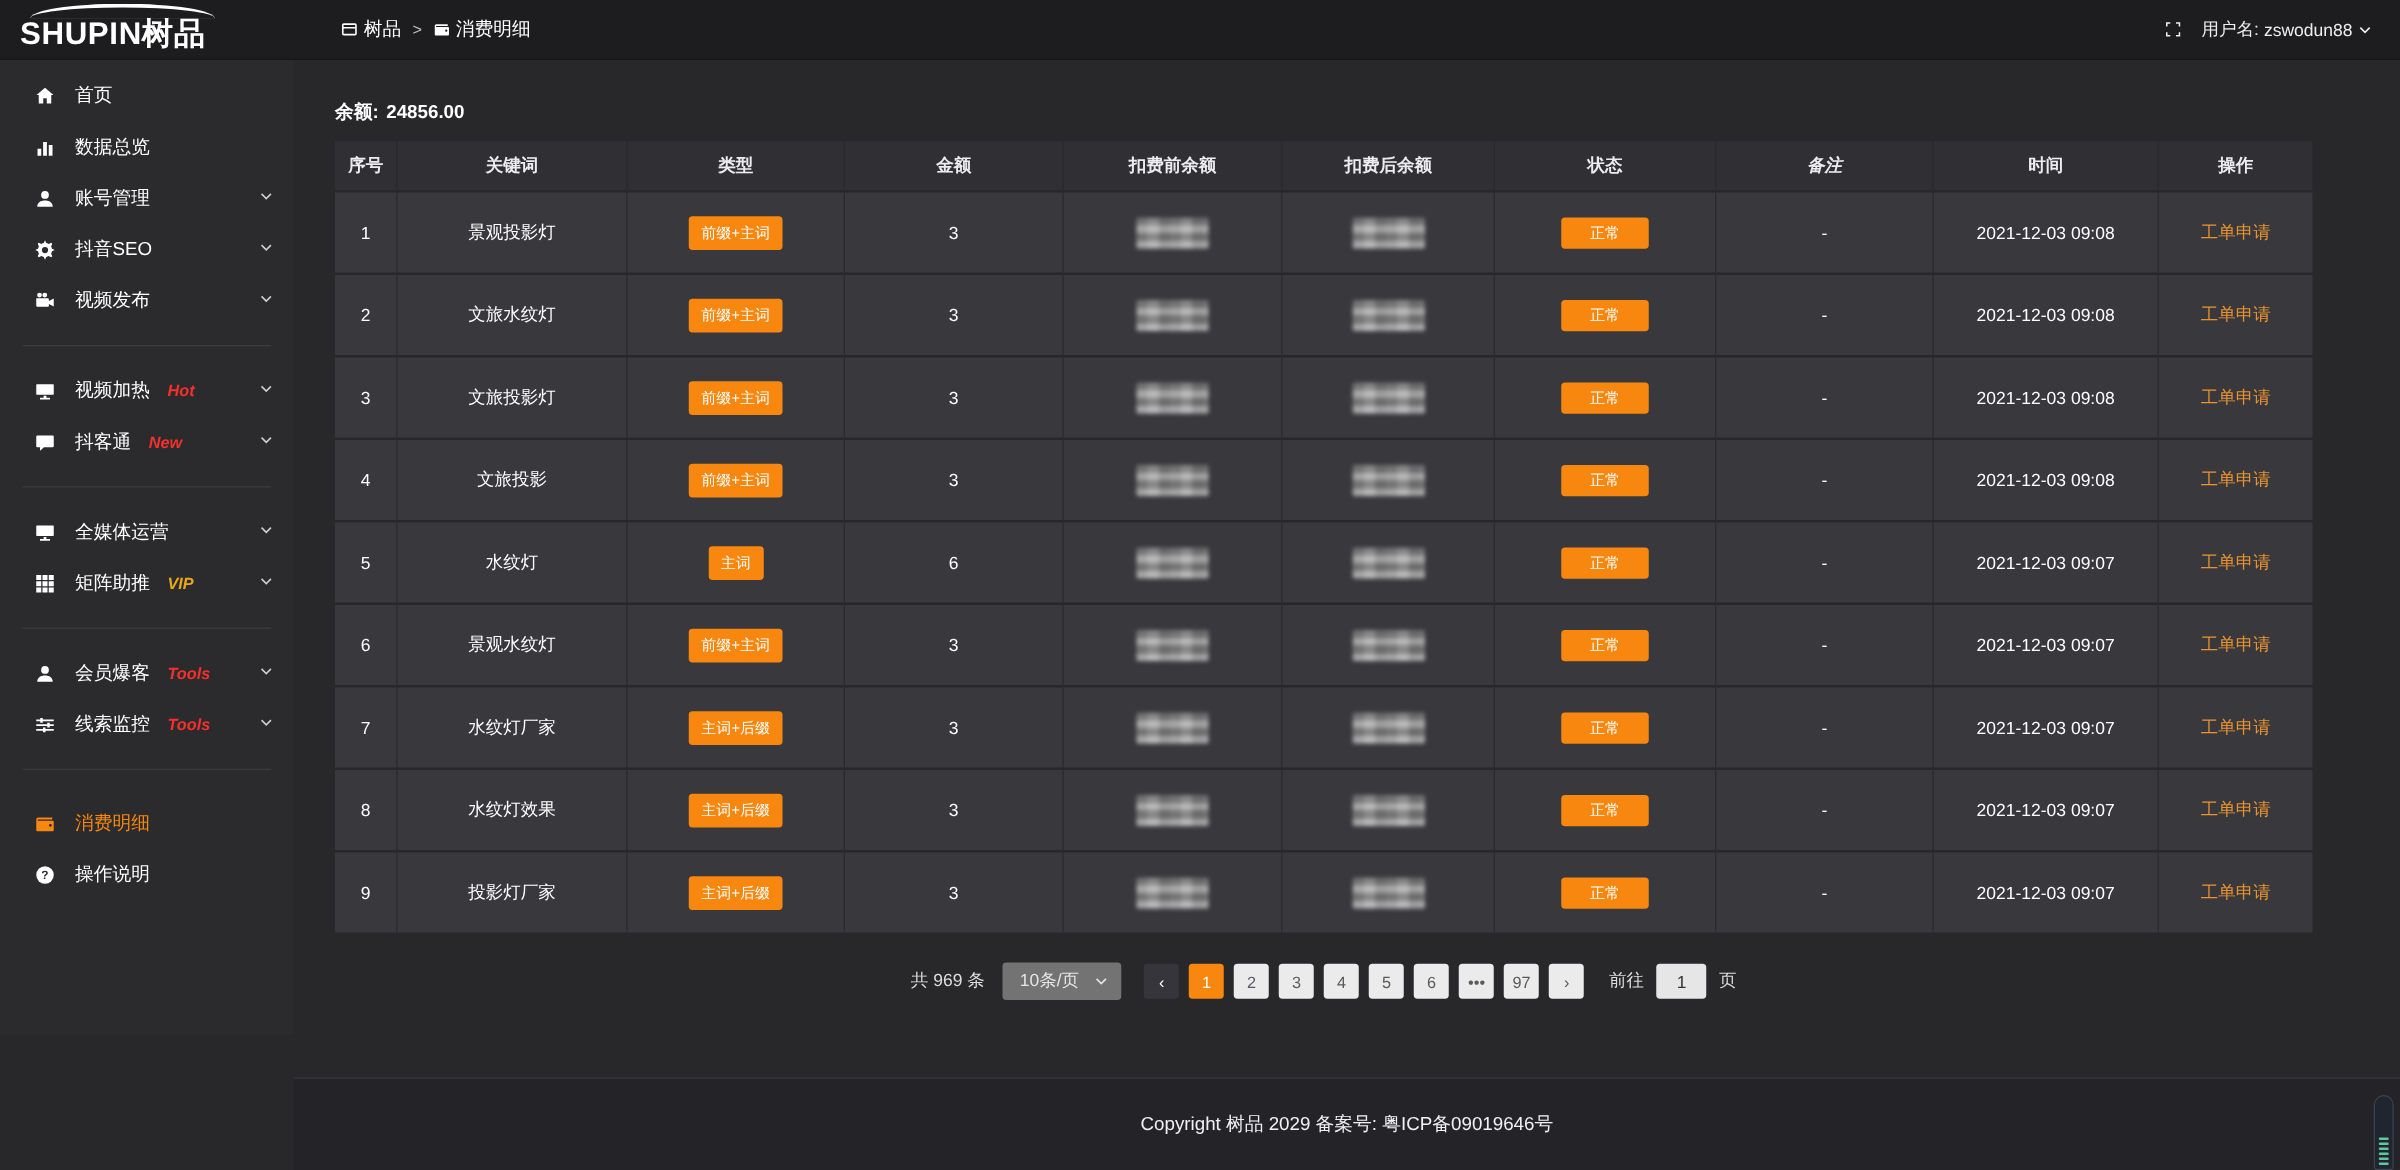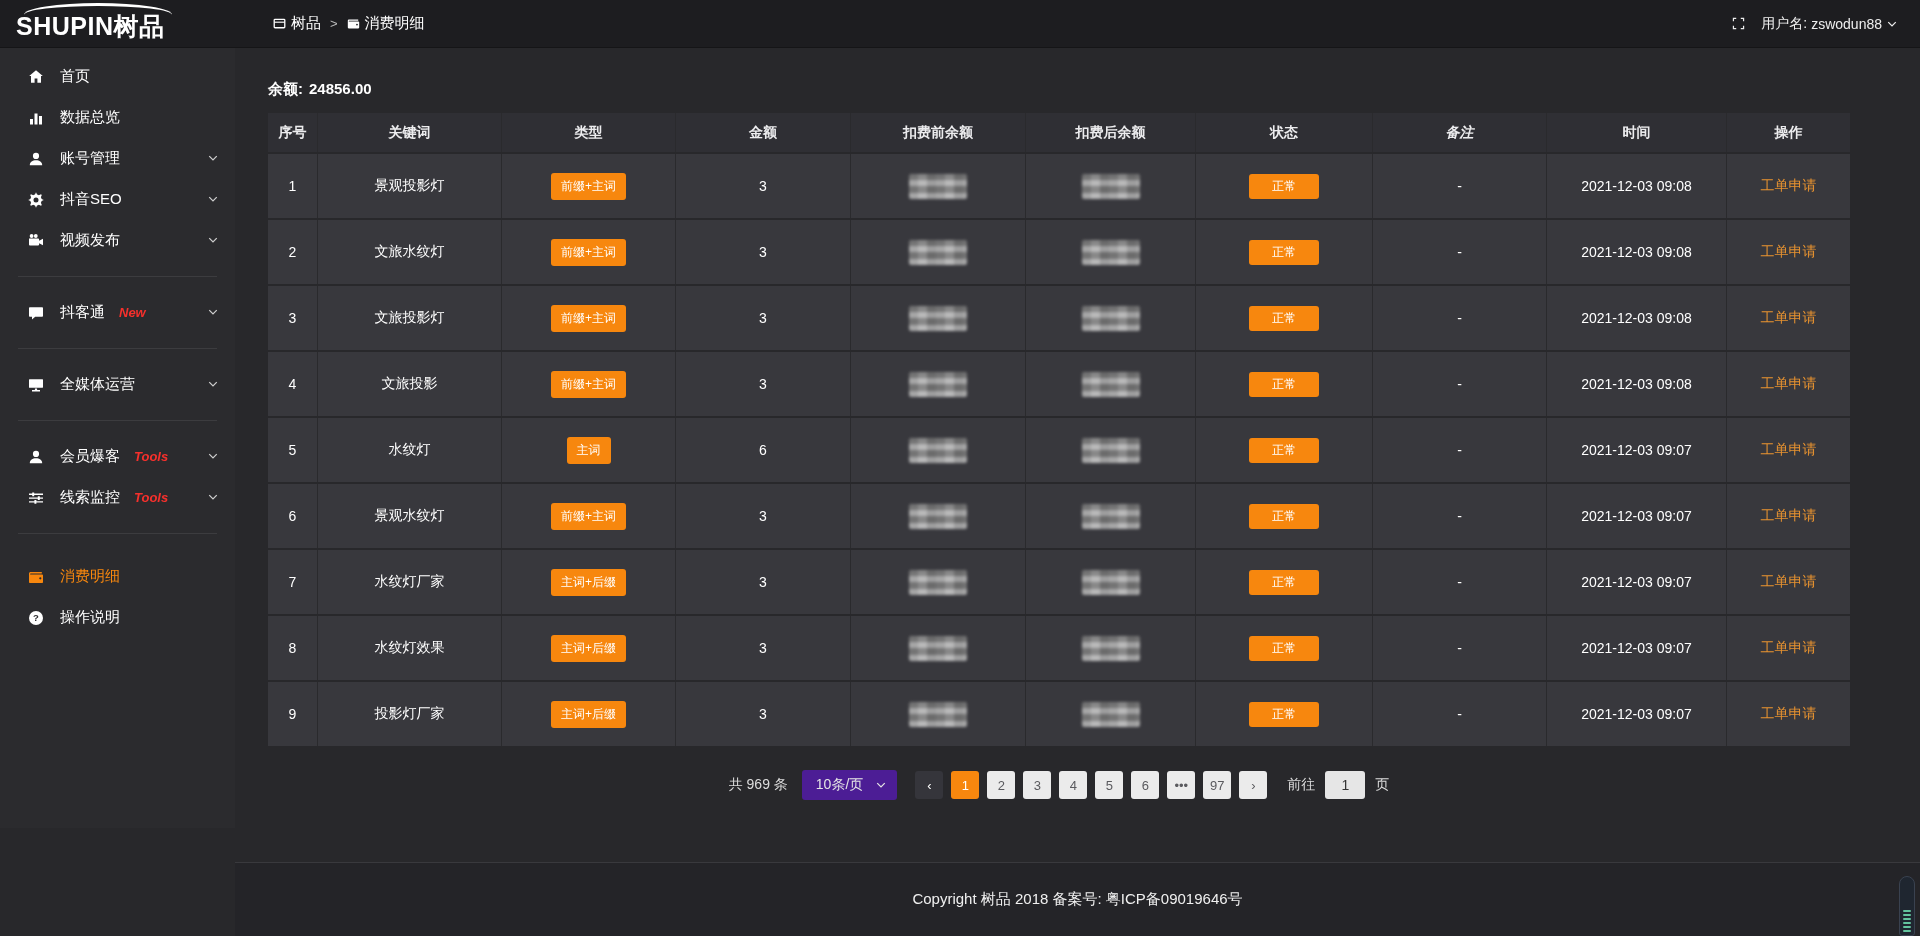--- a/index.html
+++ b/index.html
@@ -58,21 +58,21 @@
   .mosaic { width:58px; height:25px; border-radius:2px; filter:blur(1.5px); opacity:.9;
     background:
       repeating-linear-gradient(90deg,#9a9a9a 0 9px,#b5b5b5 9px 18px,#8d8d8d 18px 27px),
       repeating-linear-gradient(0deg,rgba(255,255,255,.25) 0 6px,rgba(0,0,0,.2) 6px 13px);
     background-blend-mode:overlay; }
 
   
   .pagination { margin-top:22px; display:flex; align-items:center; justify-content:center;
     width:1582px; margin-left:33px; gap:8px; font-size:14px; color:#ddd; }
   .pg-total { margin-right:6px; }
-  .pg-size { background:#4c1d95; height:30px; border-radius:3px; display:flex; align-items:center;
+  .pg-size { background:#737373; height:30px; border-radius:3px; display:flex; align-items:center;
     gap:12px; padding:0 10px 0 14px; color:#e5e5e5; cursor:pointer; margin-right:10px;}
   .pg-btn { min-width:28px; height:28px; border-radius:3px; background:#ebebeb; color:#5a5a5e;
     display:flex; align-items:center; justify-content:center; cursor:pointer; font-size:13px; }
   .pg-btn.dark { background:#35353b; color:#fff; }
   .pg-btn.active { background:#f7870e; color:#fff; }
   .pg-goto { display:flex; align-items:center; gap:10px; margin-left:12px; }
   .pg-input { width:40px; height:28px; border:none; border-radius:3px; background:#e6e6e6;
     color:#333; text-align:center; font-size:14px; font-family:inherit; }
 
   
@@ -180,37 +180,61 @@
       </span>
       <span class="mi-label">视频发布</span>
       <span class="mi-chevron"><svg viewBox="0 0 16 16" fill="currentColor" xmlns="http://www.w3.org/2000/svg">
           <path d="M3 5.5l5 5 5-5" fill="none" stroke="currentColor" stroke-width="1.7"></path>
         </svg></span>
     </div>
     <div class="menu-divider"></div>
     <div class="menu-item">
       <span class="mi-icon">
         <svg viewBox="0 0 16 16" fill="currentColor" xmlns="http://www.w3.org/2000/svg">
+          <path d="M1.5 2.3h13c.3 0 .5.2.5.5v7.4c0 .3-.2.5-.5.5h-13a.5.5 0 0 1-.5-.5V2.8c0-.3.2-.5.5-.5zM6.9 11.5h2.2v1.6h2.9v1.4H4v-1.4h2.9v-1.6z"></path>
+        </svg>
+      </span>
+      <span class="mi-label">视频加热</span>
+      <span class="mi-badge" style="color: rgb(245, 48, 44);">Hot</span>
+      <span class="mi-chevron"><svg viewBox="0 0 16 16" fill="currentColor" xmlns="http://www.w3.org/2000/svg">
+          <path d="M3 5.5l5 5 5-5" fill="none" stroke="currentColor" stroke-width="1.7"></path>
+        </svg></span>
+    </div>
+    <div class="menu-item">
+      <span class="mi-icon">
+        <svg viewBox="0 0 16 16" fill="currentColor" xmlns="http://www.w3.org/2000/svg">
           <path d="M2 2.3h12c.55 0 1 .45 1 1v7.4c0 .55-.45 1-1 1H7.2L4 14.6v-2.9H2c-.55 0-1-.45-1-1V3.3c0-.55.45-1 1-1z"></path>
         </svg>
       </span>
       <span class="mi-label">抖客通</span>
       <span class="mi-badge" style="color: rgb(245, 48, 44);">New</span>
       <span class="mi-chevron"><svg viewBox="0 0 16 16" fill="currentColor" xmlns="http://www.w3.org/2000/svg">
           <path d="M3 5.5l5 5 5-5" fill="none" stroke="currentColor" stroke-width="1.7"></path>
         </svg></span>
     </div>
     <div class="menu-divider"></div>
     <div class="menu-item">
       <span class="mi-icon">
         <svg viewBox="0 0 16 16" fill="currentColor" xmlns="http://www.w3.org/2000/svg">
           <path d="M1.5 2.3h13c.3 0 .5.2.5.5v7.4c0 .3-.2.5-.5.5h-13a.5.5 0 0 1-.5-.5V2.8c0-.3.2-.5.5-.5zM6.9 11.5h2.2v1.6h2.9v1.4H4v-1.4h2.9v-1.6z"></path>
         </svg>
       </span>
       <span class="mi-label">全媒体运营</span>
+      <span class="mi-chevron"><svg viewBox="0 0 16 16" fill="currentColor" xmlns="http://www.w3.org/2000/svg">
+          <path d="M3 5.5l5 5 5-5" fill="none" stroke="currentColor" stroke-width="1.7"></path>
+        </svg></span>
+    </div>
+    <div class="menu-item">
+      <span class="mi-icon">
+        <svg viewBox="0 0 16 16" fill="currentColor" xmlns="http://www.w3.org/2000/svg">
+          <path d="M1 1h4v4H1zM6 1h4v4H6zM11 1h4v4h-4zM1 6h4v4H1zM6 6h4v4H6zM11 6h4v4h-4zM1 11h4v4H1zM6 11h4v4H6zM11 11h4v4h-4z"></path>
+        </svg>
+      </span>
+      <span class="mi-label">矩阵助推</span>
+      <span class="mi-badge" style="color: rgb(230, 168, 23);">VIP</span>
       <span class="mi-chevron"><svg viewBox="0 0 16 16" fill="currentColor" xmlns="http://www.w3.org/2000/svg">
           <path d="M3 5.5l5 5 5-5" fill="none" stroke="currentColor" stroke-width="1.7"></path>
         </svg></span>
     </div>
     <div class="menu-divider"></div>
     <div class="menu-item">
       <span class="mi-icon">
         <svg viewBox="0 0 16 16" fill="currentColor" xmlns="http://www.w3.org/2000/svg">
           <path d="M8 1.8a3.1 3.1 0 1 1 0 6.2 3.1 3.1 0 0 1 0-6.2zM1.8 14.3c0-3.4 2.8-5 6.2-5s6.2 1.6 6.2 5H1.8z"></path>
         </svg>
@@ -494,21 +518,21 @@
       <div class="pg-btn">97</div>
       <div class="pg-btn">›</div>
       <div class="pg-goto">
         <span>前往</span>
         <input class="pg-input" value="1" style="">
         <span>页</span>
       </div>
     </div>
 
   <div class="footer">
-    <span>Copyright 树品 2018 备案号: 粤ICP备09019646号</span>
+    <span>Copyright 树品 2029 备案号: 粤ICP备09019646号</span>
   </div>
 </div>
 
 <div class="scroll-widget" id="scroll-widget">
     <div class="stripe"></div>
     <div class="stripe"></div>
     <div class="stripe"></div>
     <div class="stripe"></div>
     <div class="stripe"></div>
     <div class="stripe"></div>

